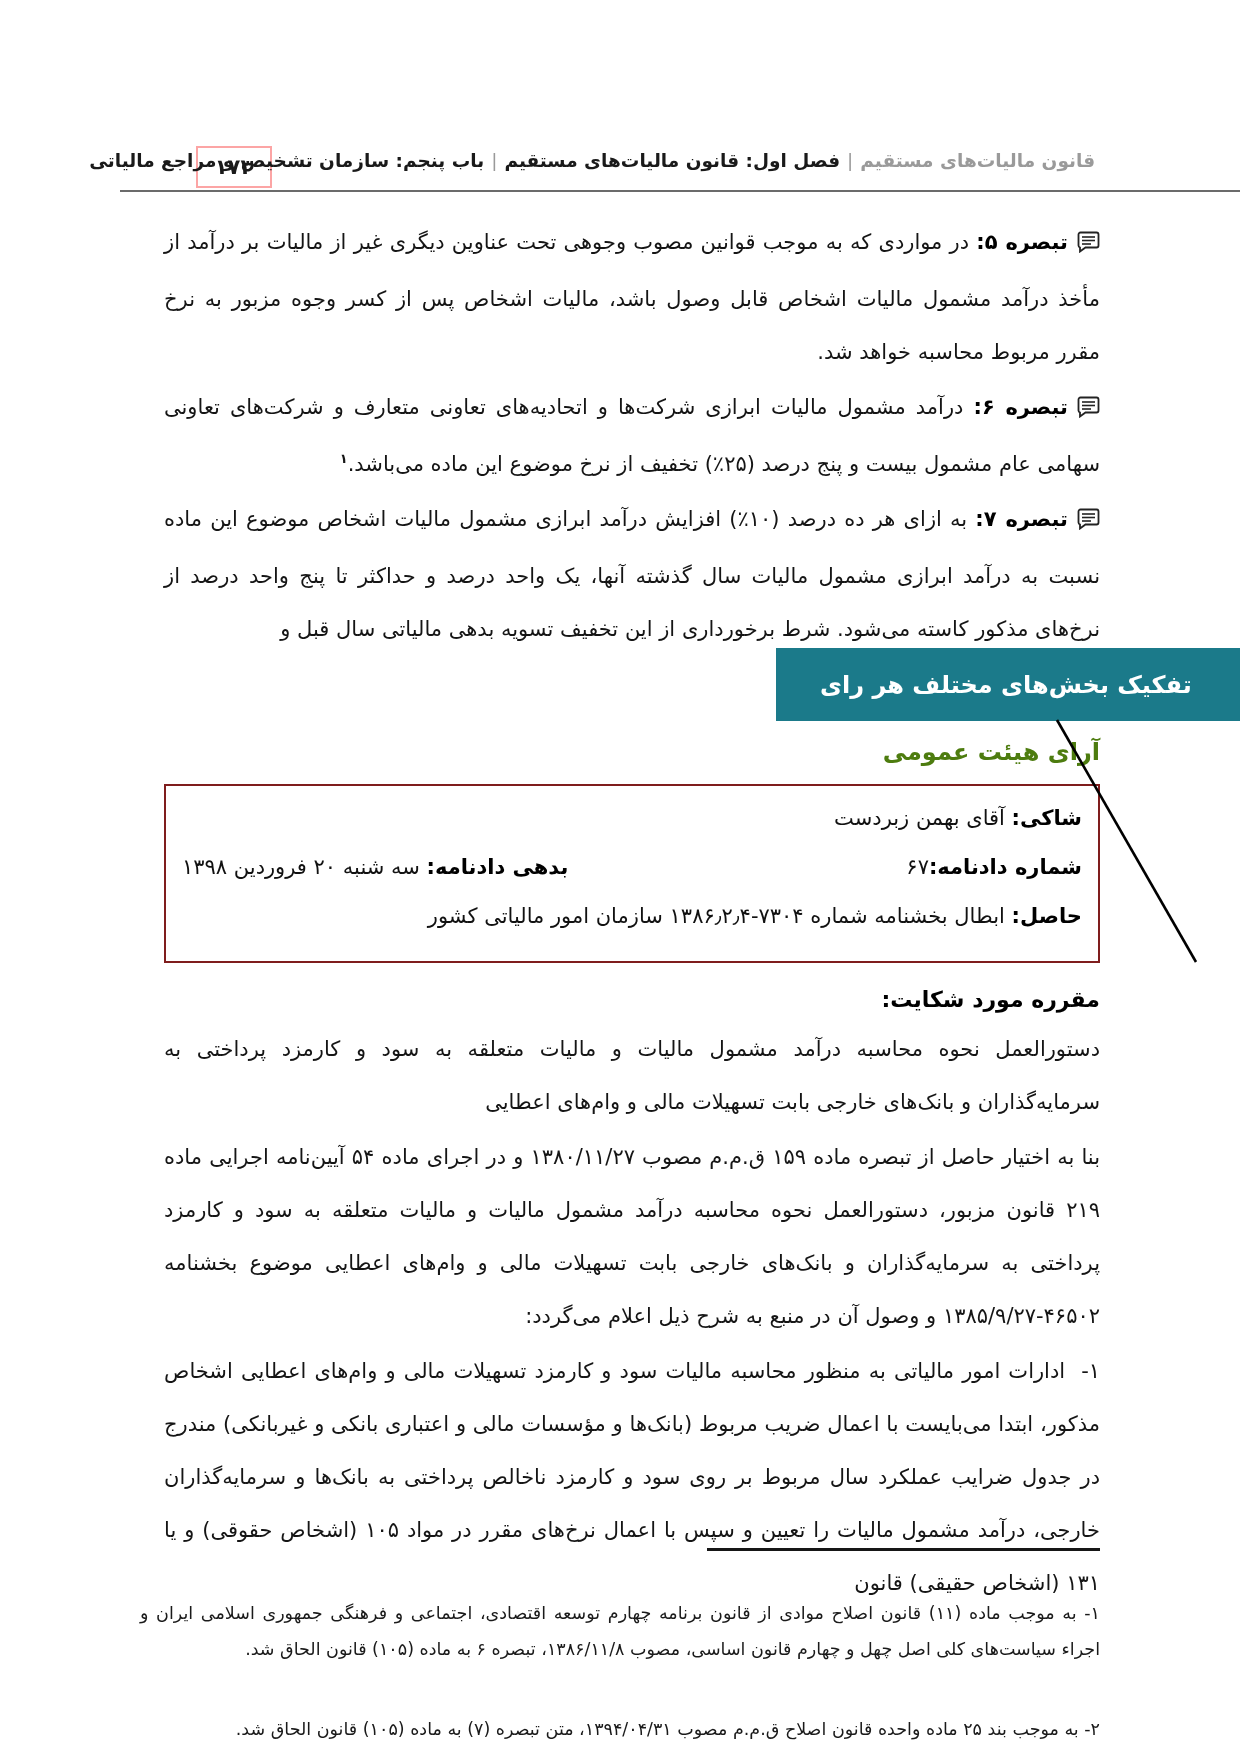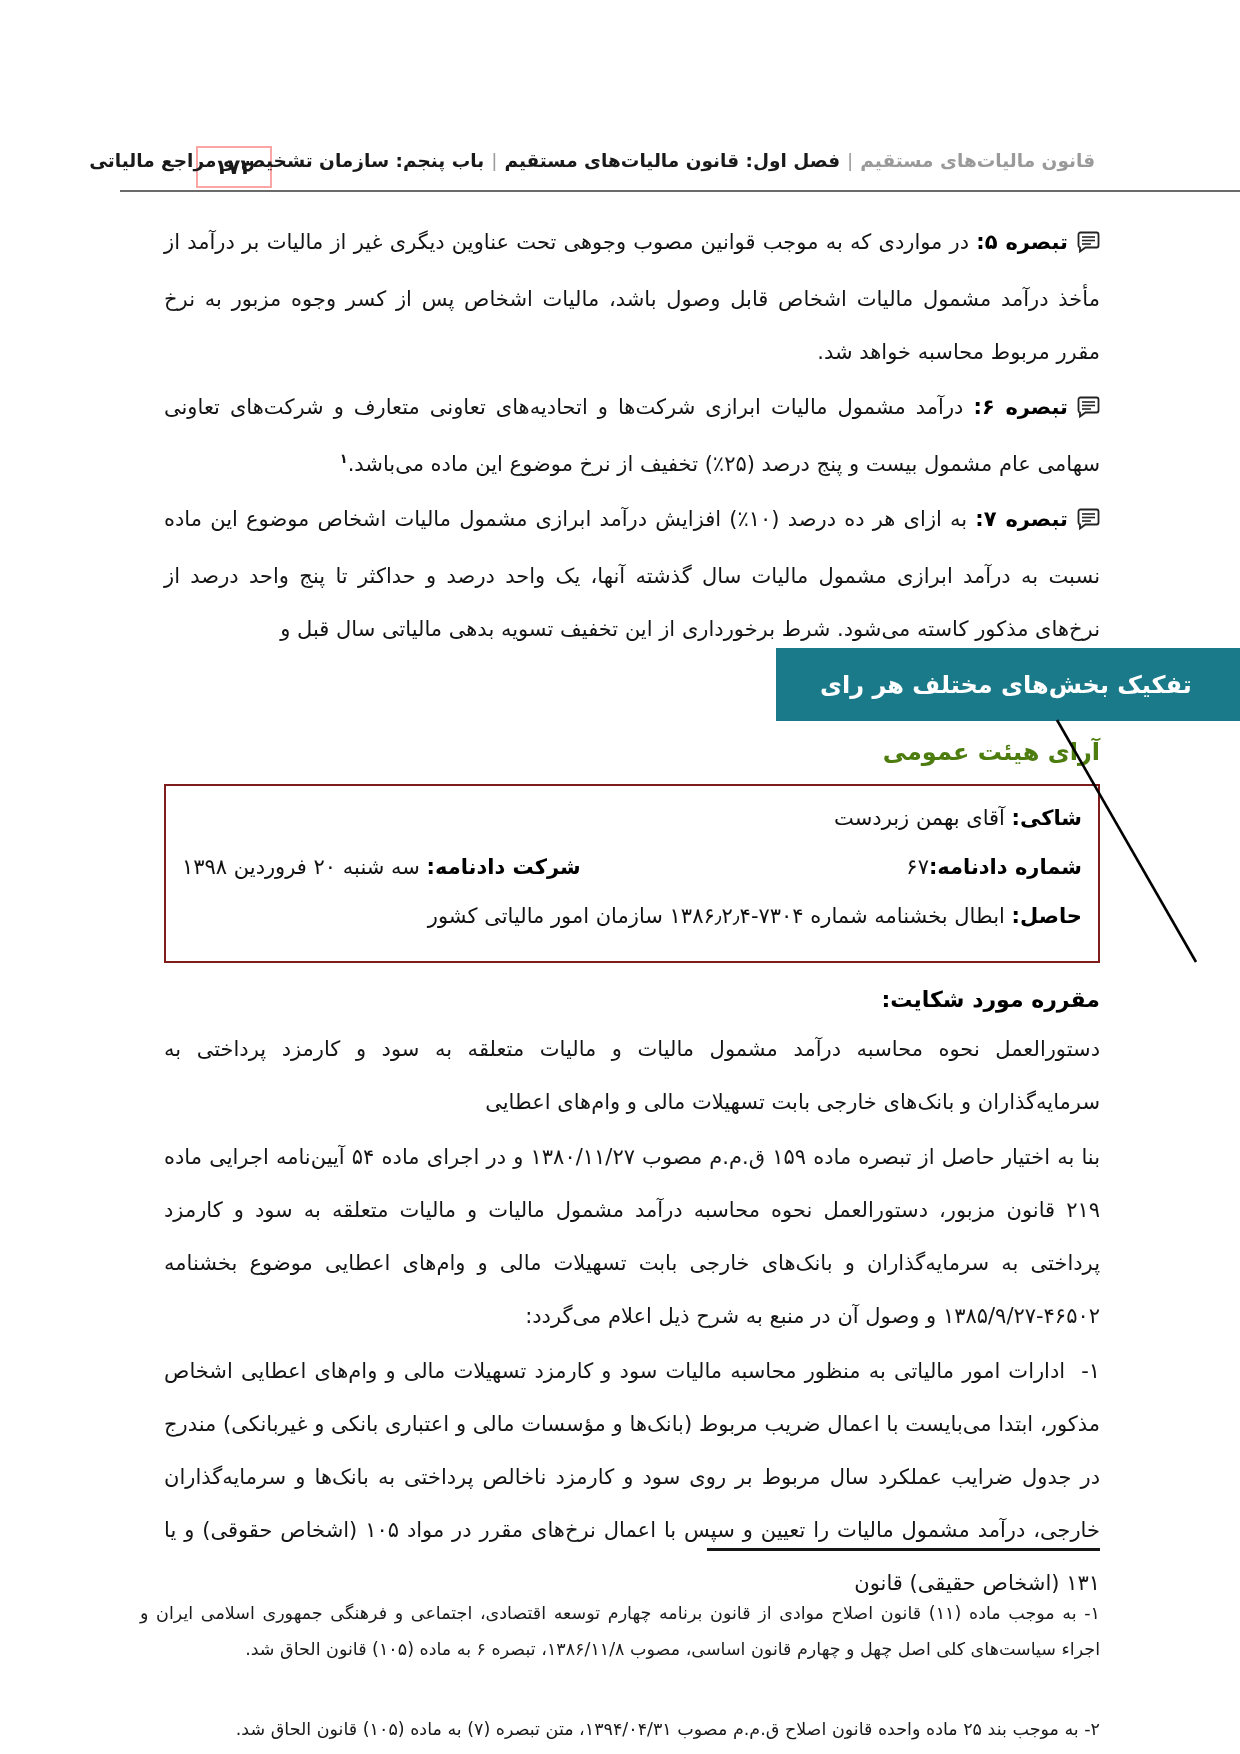--- a/index.html
+++ b/index.html
@@ -139,21 +139,21 @@
     </div>
 
     <div class="rulings-heading">آرای هیئت عمومی</div>
 
     <div class="case-box">
       <div class="case-row">
         <span class="case-label">شاکی:</span><span> آقای بهمن زبردست</span>
       </div>
       <div class="case-row case-row-split">
         <span><span class="case-label">شماره دادنامه:</span><span>۶۷</span></span>
-        <span><span class="case-label">شرکت دادنامه:</span><span> سه شنبه ۲۰ فروردین ۱۳۹۸</span></span>
+        <span><span class="case-label">بدهی دادنامه:</span><span> سه شنبه ۲۰ فروردین ۱۳۹۸</span></span>
       </div>
       <div class="case-row">
         <span class="case-label">حاصل:</span><span> ابطال بخشنامه شماره ۷۳۰۴-۱۳۸۶٫۲٫۴ سازمان امور مالیاتی کشور</span>
       </div>
     </div>
 
     <div class="complaint-heading">مقرره مورد شکایت:</div>
 
     <p class="body-p">دستورالعمل نحوه محاسبه درآمد مشمول مالیات و مالیات متعلقه به سود و کارمزد پرداختی به سرمایه‌گذاران و بانک‌های خارجی بابت تسهیلات مالی و وام‌های اعطایی</p>
     <p class="body-p">بنا به اختیار حاصل از تبصره ماده ۱۵۹ ق.م.م مصوب ۱۳۸۰/۱۱/۲۷ و در اجرای ماده ۵۴ آیین‌نامه اجرایی ماده ۲۱۹ قانون مزبور، دستورالعمل نحوه محاسبه درآمد مشمول مالیات و مالیات متعلقه به سود و کارمزد پرداختی به سرمایه‌گذاران و بانک‌های خارجی بابت تسهیلات مالی و وام‌های اعطایی موضوع بخشنامه ۴۶۵۰۲-۱۳۸۵/۹/۲۷ و وصول آن در منبع به شرح ذیل اعلام می‌گردد:</p>

